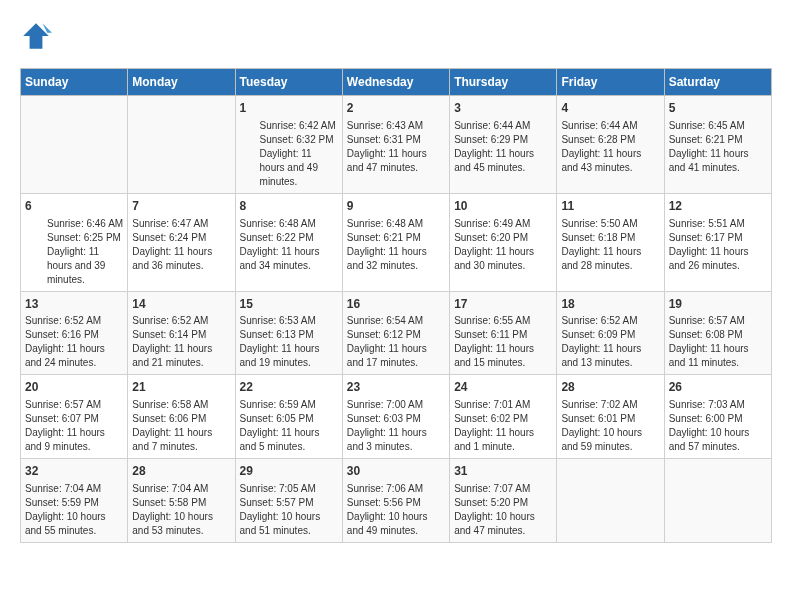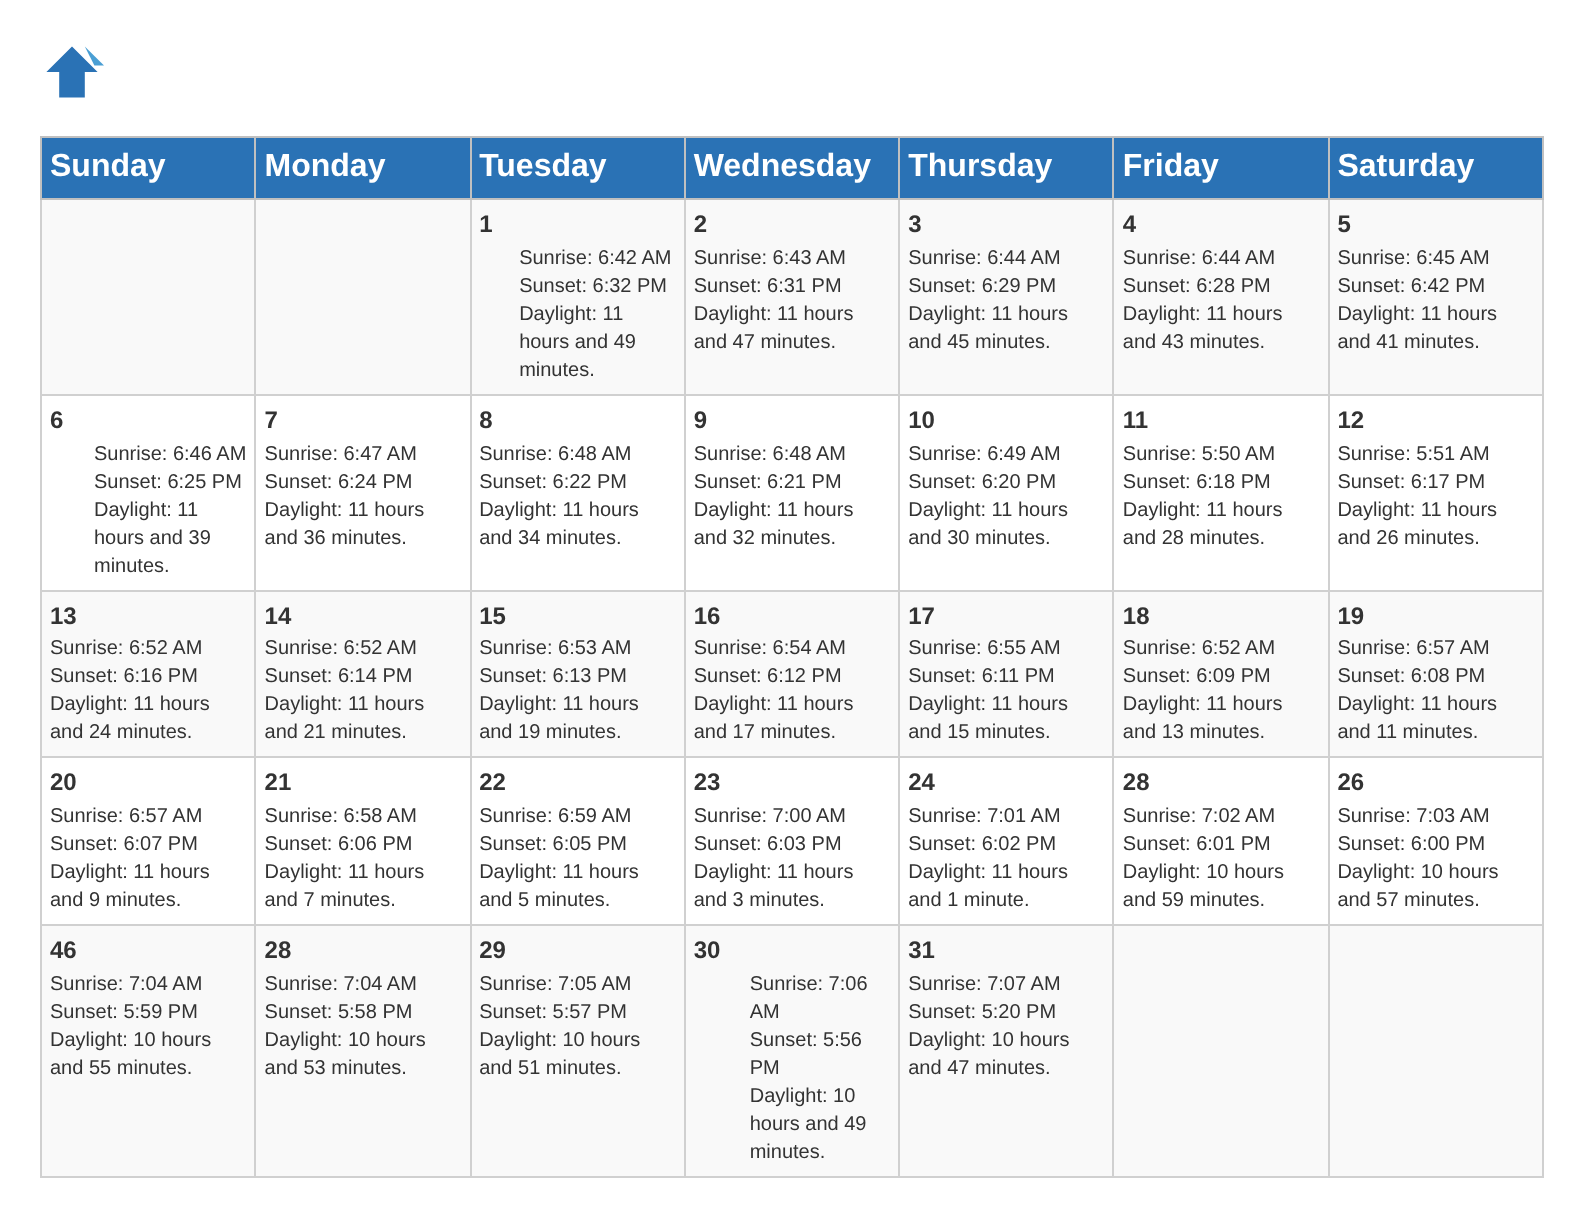--- a/index.html
+++ b/index.html
@@ -44,21 +44,21 @@
       color: #444;
     }
     table {
       width: 100%;
       border-collapse: collapse;
       font-size: 11px;
     }
     thead tr th {
       background-color: #2a72b5;
       color: #fff;
-      font-size: 16px;
+      font-size: 12px;
       font-weight: bold;
       padding: 6px 4px;
       text-align: left;
       border: 1px solid #c0c0c0;
     }
     tbody tr td {
       border: 1px solid #d0d0d0;
       vertical-align: top;
       padding: 4px 4px;
       min-height: 80px;
@@ -139,21 +139,21 @@
         </td>
         <td>
           <span class="day-num">4</span>
           <div class="day-info" style="white-space: pre-line;">Sunrise: 6:44 AM
 Sunset: 6:28 PM
 Daylight: 11 hours and 43 minutes.</div>
         </td>
         <td>
           <span class="day-num">5</span>
           <div class="day-info" style="white-space: pre-line;">Sunrise: 6:45 AM
-Sunset: 6:42 PM
+Sunset: 6:21 PM
 Daylight: 11 hours and 41 minutes.</div>
         </td>
       </tr>
       <tr>
         <td>
           <span class="day-num">6</span>
           <div class="day-info" style="white-space: pre-line; margin-left: 22px;">Sunrise: 6:46 AM
 Sunset: 6:25 PM
 Daylight: 11 hours and 39 minutes.</div>
         </td>
@@ -277,40 +277,40 @@
         </td>
         <td>
           <span class="day-num">26</span>
           <div class="day-info" style="white-space: pre-line;">Sunrise: 7:03 AM
 Sunset: 6:00 PM
 Daylight: 10 hours and 57 minutes.</div>
         </td>
       </tr>
       <tr>
         <td>
-          <span class="day-num">46</span>
+          <span class="day-num">32</span>
           <div class="day-info" style="white-space: pre-line;">Sunrise: 7:04 AM
 Sunset: 5:59 PM
 Daylight: 10 hours and 55 minutes.</div>
         </td>
         <td>
           <span class="day-num">28</span>
           <div class="day-info" style="white-space: pre-line;">Sunrise: 7:04 AM
 Sunset: 5:58 PM
 Daylight: 10 hours and 53 minutes.</div>
         </td>
         <td>
           <span class="day-num">29</span>
           <div class="day-info" style="white-space: pre-line;">Sunrise: 7:05 AM
 Sunset: 5:57 PM
 Daylight: 10 hours and 51 minutes.</div>
         </td>
         <td>
           <span class="day-num">30</span>
-          <div class="day-info" style="white-space: pre-line; margin-left: 28px;">Sunrise: 7:06 AM
+          <div class="day-info" style="white-space: pre-line;">Sunrise: 7:06 AM
 Sunset: 5:56 PM
 Daylight: 10 hours and 49 minutes.</div>
         </td>
         <td>
           <span class="day-num">31</span>
           <div class="day-info" style="white-space: pre-line;">Sunrise: 7:07 AM
 Sunset: 5:20 PM
 Daylight: 10 hours and 47 minutes.</div>
         </td>
         <td></td>

